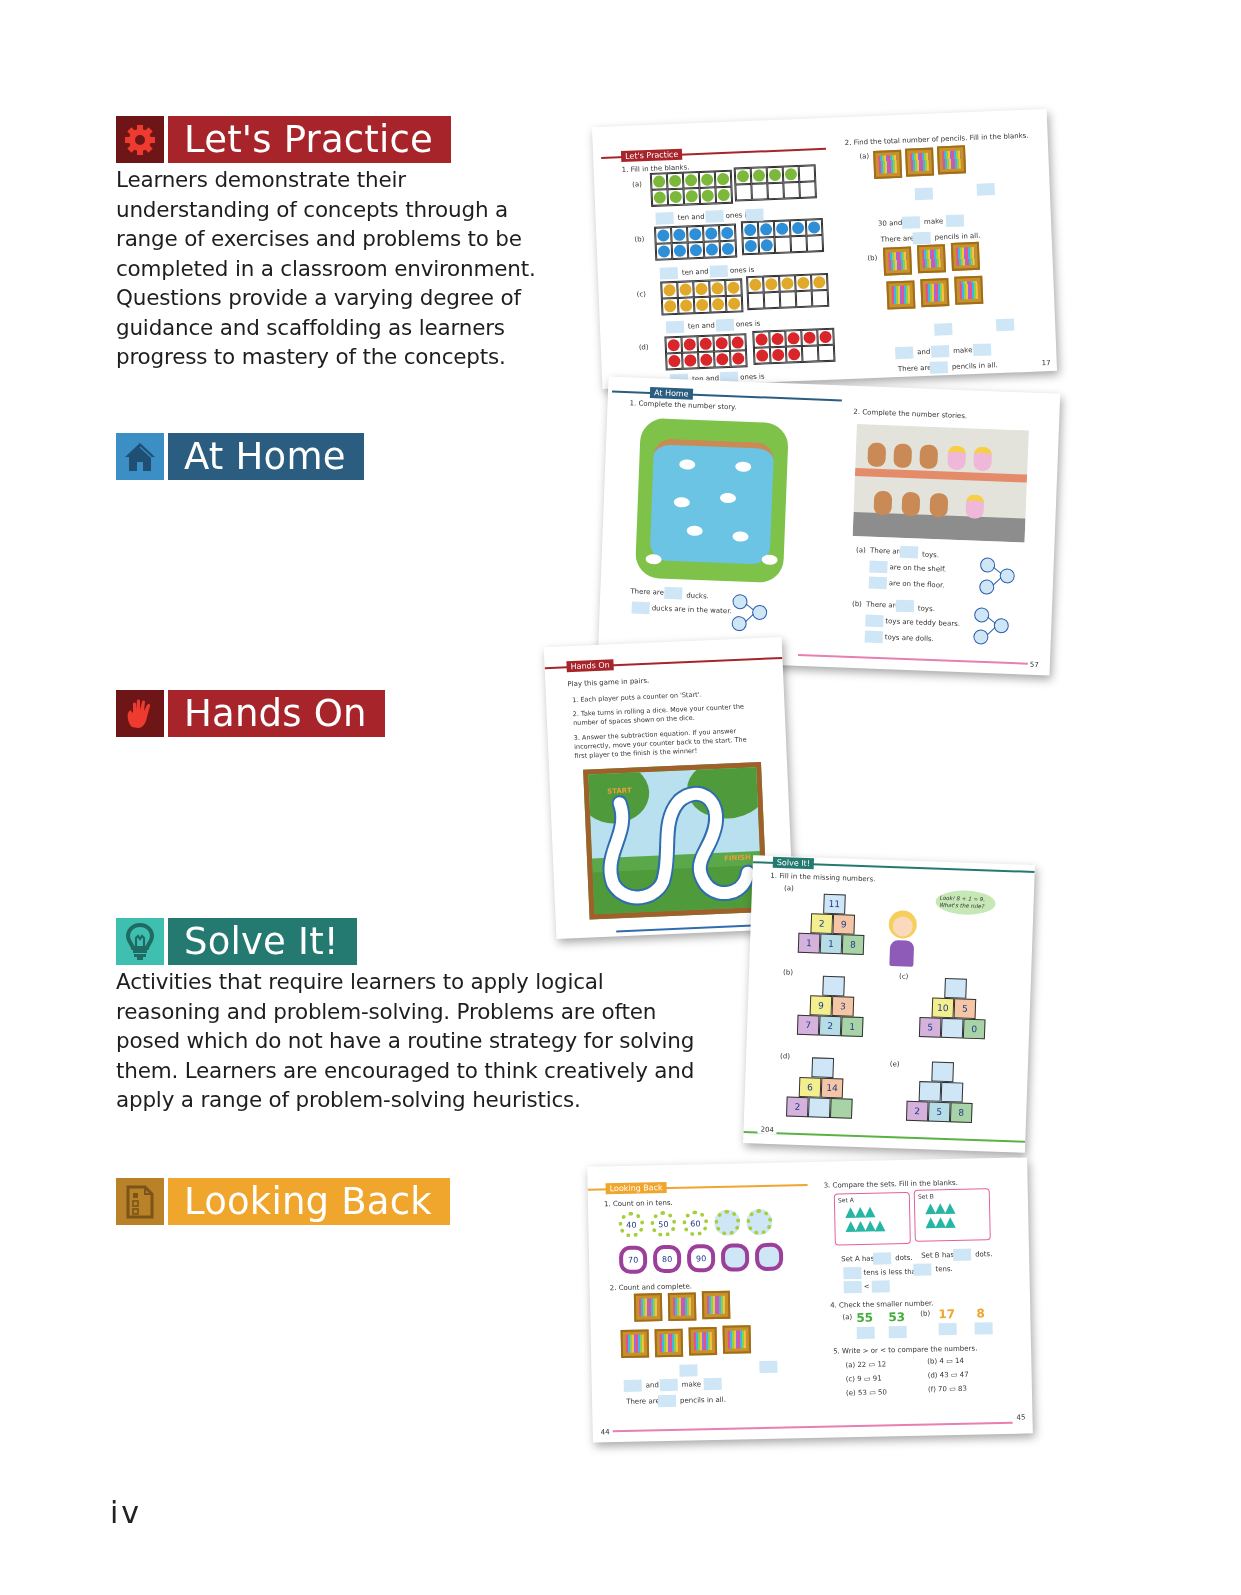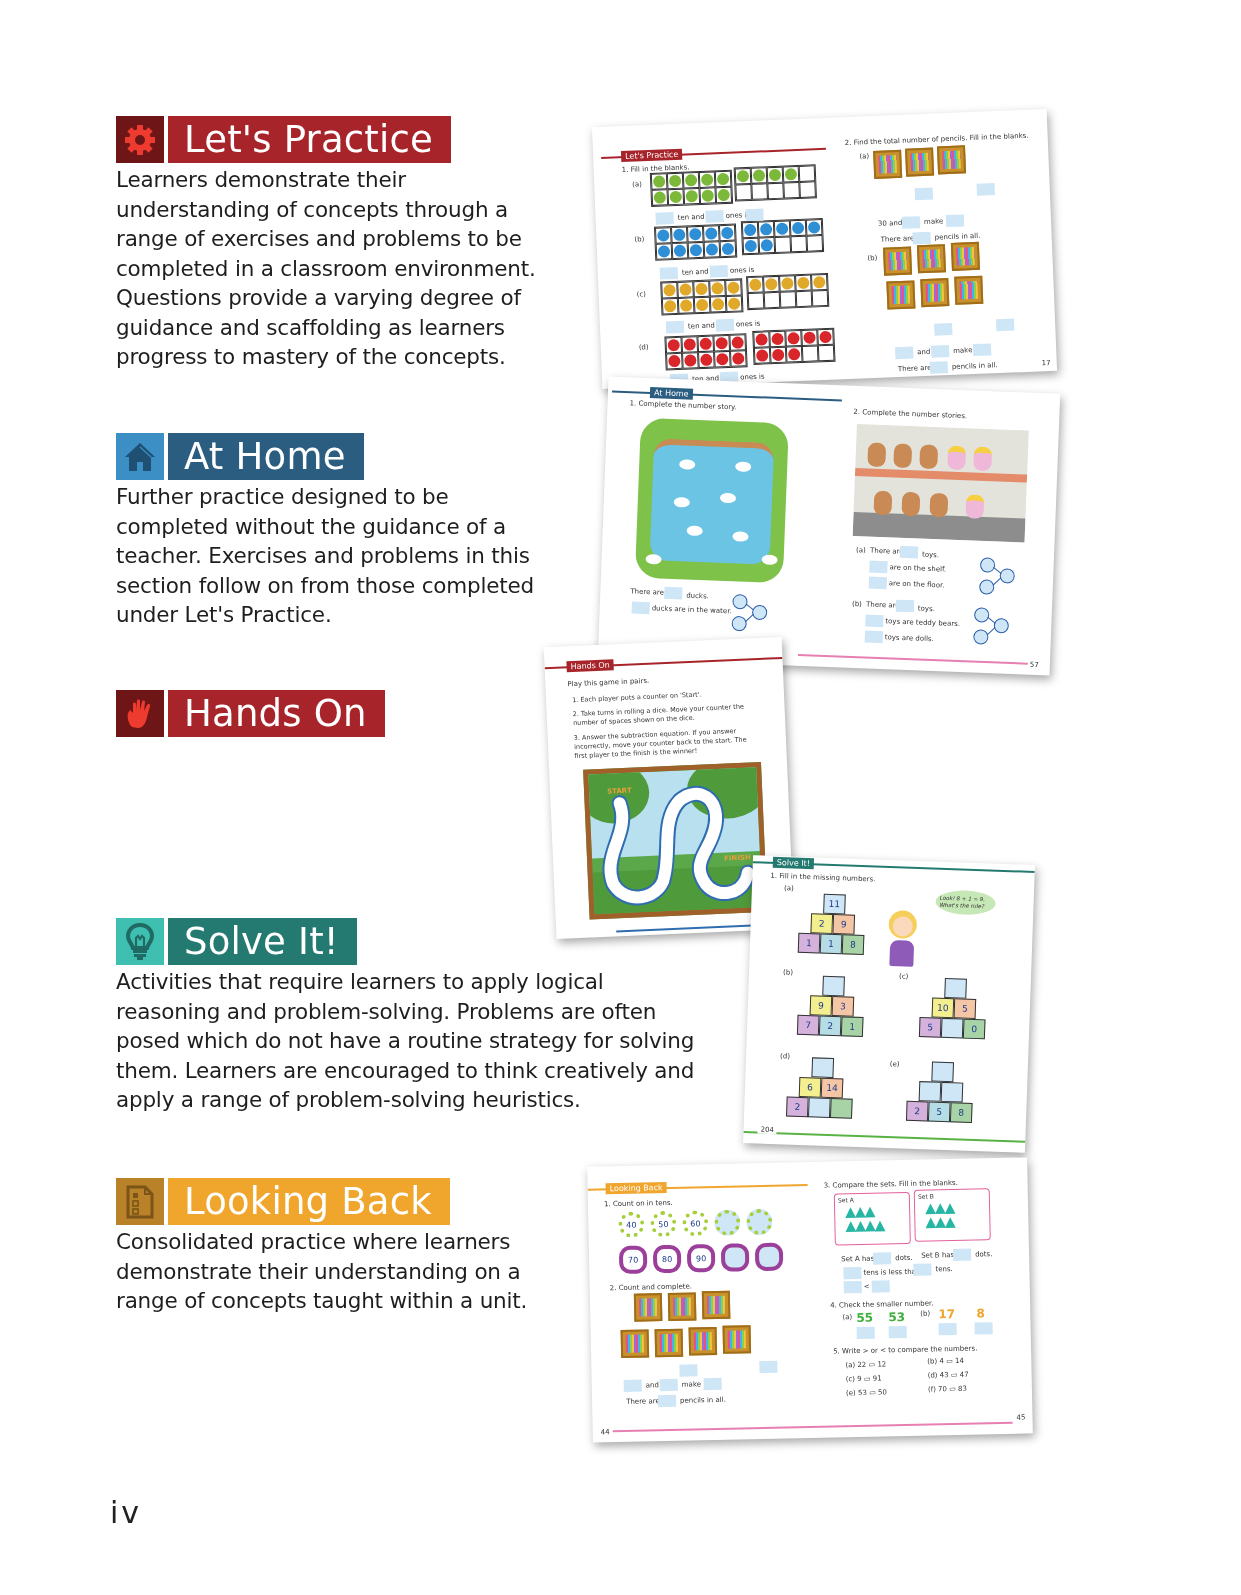--- a/index.html
+++ b/index.html
@@ -66,25 +66,20 @@
     <div class="section-icon" style="background:#3b8fc4;">
       <svg width="36" height="34" viewBox="0 0 36 34">
         <path d="M18 3 L33 17 L29 17 L29 31 L21 31 L21 22 L15 22 L15 31 L7 31 L7 17 L3 17 Z" fill="#1f4f73"></path>
         <path d="M18 7 L29 17" stroke="#3b8fc4" stroke-width="1.2" fill="none"></path>
       </svg>
     </div>
     <div class="section-title-box" style="background:#2a5d80;">
       <span class="section-title">At Home</span>
     </div>
   </div>
-  <div class="section-desc">Further practice designed to be
-completed without the guidance of a
-teacher. Exercises and problems in this
-section follow on from those completed
-under Let's Practice.</div>
 </div>
 
 <div class="section" style="top:690px;">
   <div class="section-header">
     <div class="section-icon" style="background:#6e1517;">
       <svg width="32" height="34" viewBox="0 0 32 34">
         <path d="M8 30 C4 26 3 20 4 16 L6 13 L9 16 L9 7 C9 5 12 5 12 7 L12 13 L13 4 C13 2 16 2 16 4 L16 13 L18 5 C18 3 21 3 21 5 L20 14 L23 8 C24 6 27 7 26 9 L23 20 C22 26 19 31 14 31 Z" fill="#ee3b2f"></path>
       </svg>
     </div>
     <div class="section-title-box" style="background:#a7242a;">
@@ -123,23 +118,20 @@
         <path d="M20 3 L20 10 L27 10" fill="none" stroke="#7a5418" stroke-width="2"></path>
         <rect x="8" y="9" width="5" height="5" fill="#7a5418"></rect>
         <rect x="8" y="17" width="5" height="5" fill="none" stroke="#7a5418" stroke-width="1.6"></rect>
         <rect x="8" y="25" width="5" height="5" fill="none" stroke="#7a5418" stroke-width="1.6"></rect>
       </svg>
     </div>
     <div class="section-title-box" style="background:#f0a52d;">
       <span class="section-title">Looking Back</span>
     </div>
   </div>
-  <div class="section-desc">Consolidated practice where learners
-demonstrate their understanding on a
-range of concepts taught within a unit.</div>
 </div>
 
 <div class="thumb" style="left:597px; top:118px; width:455px; height:262px; transform:rotate(-2.3deg);">
   <div class="tline" style="left:8px; top:30px; width:225px; background:#a7242a;"></div>
   <div class="ttag" style="left:28px; top:25px; background:#a7242a;">Let's Practice</div>
   <div class="ttext" style="left:28px; top:40px;">1.  Fill in the blanks.</div>
   <div class="ttext" style="left:38px; top:55px;">(a)</div>
   <div class="ttext" style="left:38px; top:110px;">(b)</div>
   <div class="ttext" style="left:38px; top:165px;">(c)</div>
   <div class="ttext" style="left:38px; top:218px;">(d)</div>

